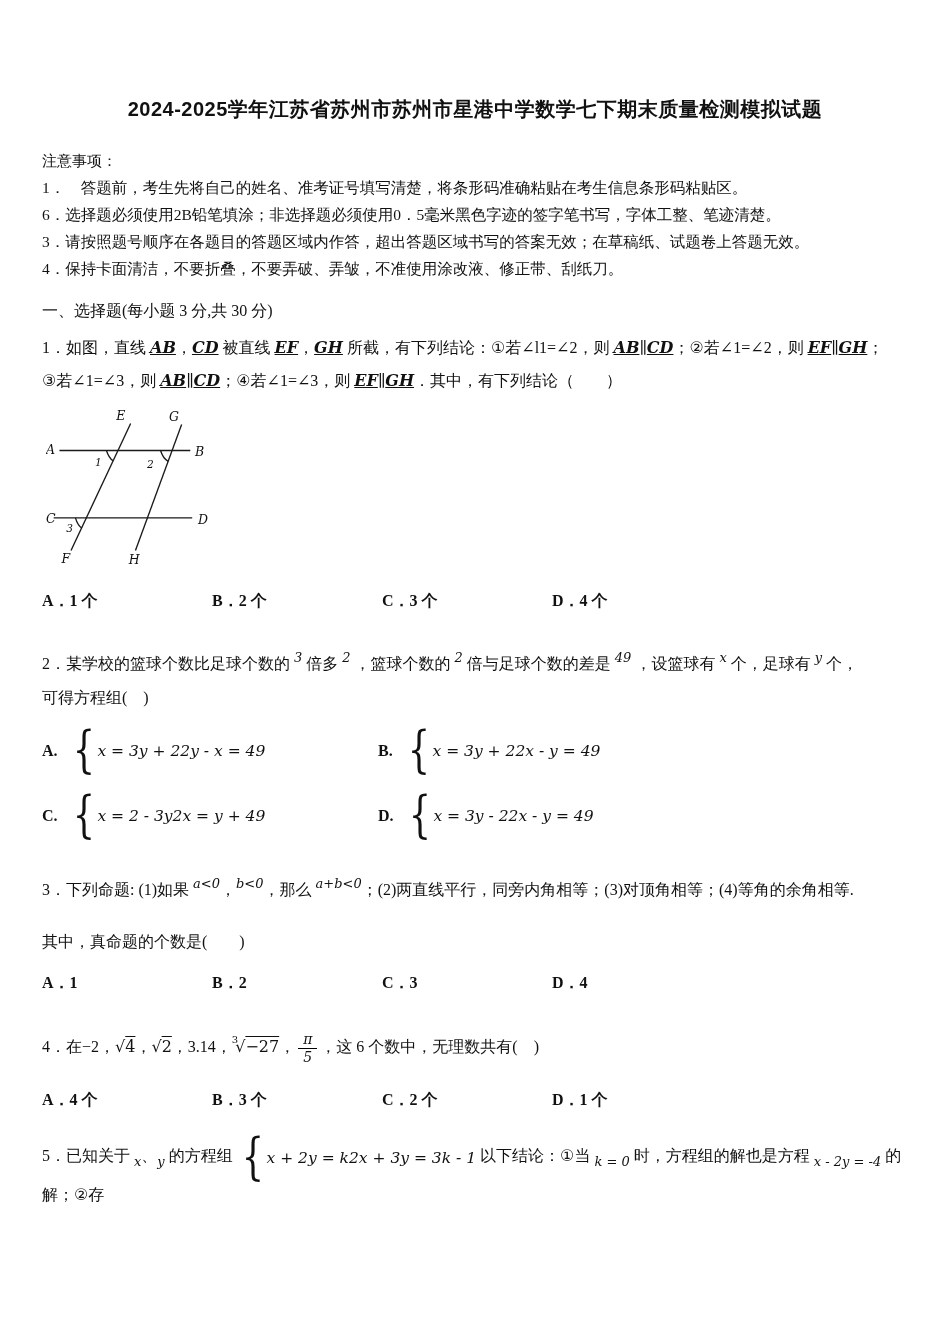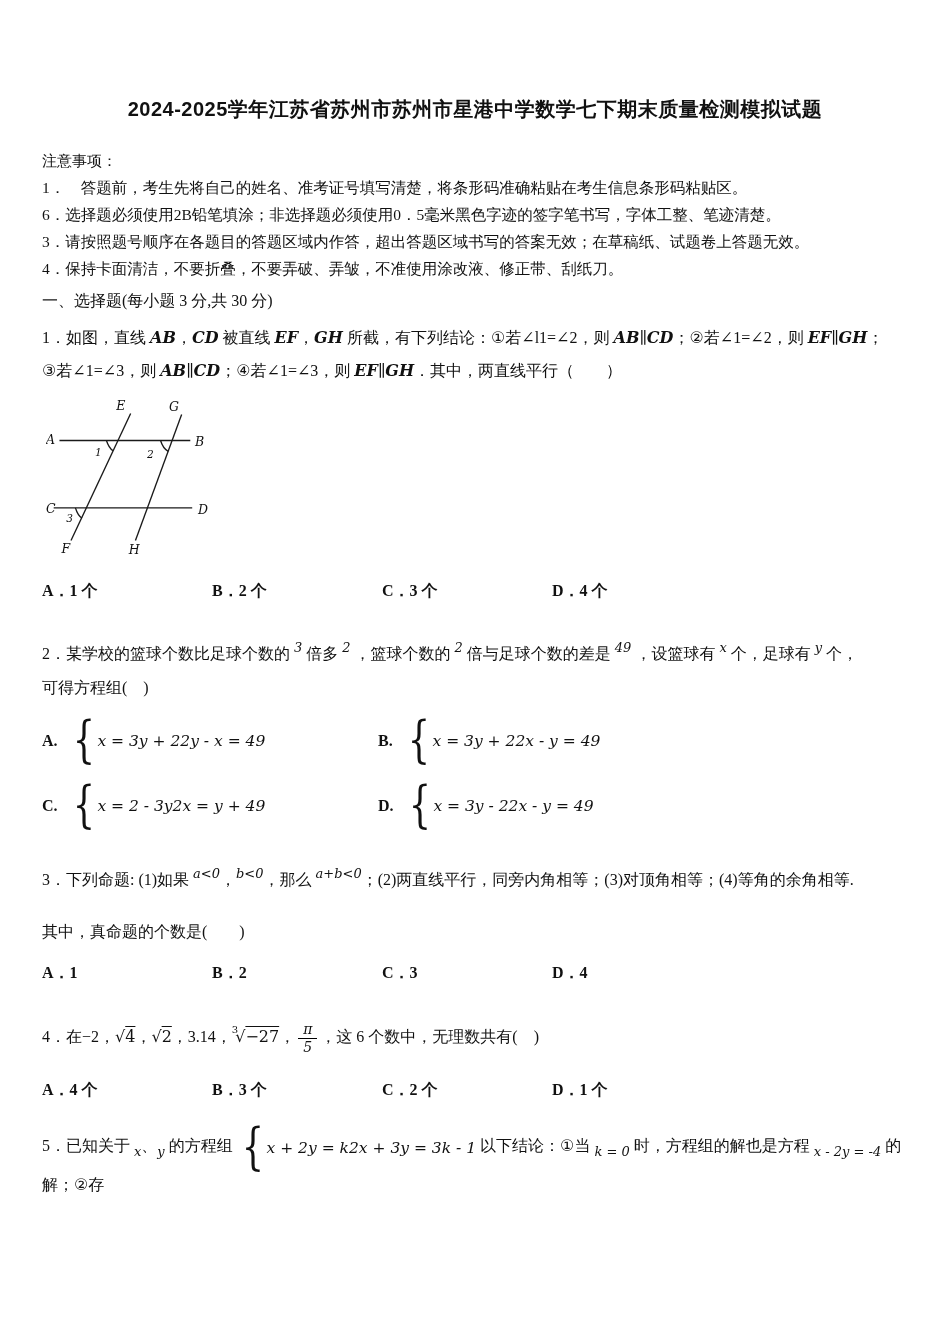--- a/index.html
+++ b/index.html
@@ -14,27 +14,27 @@
     font-family:"Liberation Serif","DejaVu Serif","DejaVu Sans",serif;
     font-size:16px;
   }
   .title{
     font-family:"Liberation Sans","DejaVu Sans",sans-serif;
     font-size:20px;font-weight:bold;text-align:center;
     margin:0 0 24px 0;line-height:26px;letter-spacing:0.5px;
   }
   .notice-heading{font-size:15px;line-height:26px;margin-top:26px;}
   .notice-item{font-size:15.5px;line-height:27px;}
-  .section-heading{font-size:16px;line-height:26px;margin-top:6px;}
+  .section-heading{font-size:16px;line-height:26px;margin-top:16px;}
   .qline{line-height:28px;margin-top:10px;}
   .qline2{line-height:30px;margin-top:4px;}
   .tall{line-height:40px;}
   
   .math,.meq,.mbi,.msup,.msub{font-family:"DejaVu Serif",serif;}
-  .mbi{font-style:italic;font-weight:bold;}
+  .mbi{font-style:italic;font-weight:bold;text-decoration:underline;}
   .msup{font-style:italic;font-size:13px;vertical-align:7px;}
   .msub{font-style:italic;font-size:13px;vertical-align:-5px;}
   .radical{font-family:"DejaVu Serif",serif;white-space:nowrap;}
   .radical .rdeg{font-size:10px;vertical-align:9px;margin-right:-3px;}
   .radical .rsign{font-style:normal;}
   .radical .rval{text-decoration:overline;}
   .frac{
     display:inline-flex;flex-direction:column;align-items:center;
     vertical-align:middle;font-family:"DejaVu Serif",serif;font-style:italic;
     font-size:14px;line-height:1.2;margin:0 3px;
@@ -78,21 +78,21 @@
 
   <div class="notice-heading">注意事项：</div>
   <div class="notice-item">1．　答题前，考生先将自己的姓名、准考证号填写清楚，将条形码准确粘贴在考生信息条形码粘贴区。</div>
   <div class="notice-item">6．选择题必须使用2B铅笔填涂；非选择题必须使用0．5毫米黑色字迹的签字笔书写，字体工整、笔迹清楚。</div>
   <div class="notice-item">3．请按照题号顺序在各题目的答题区域内作答，超出答题区域书写的答案无效；在草稿纸、试题卷上答题无效。</div>
   <div class="notice-item">4．保持卡面清洁，不要折叠，不要弄破、弄皱，不准使用涂改液、修正带、刮纸刀。</div>
 
   <div class="section-heading">一、选择题(每小题 3 分,共 30 分)</div>
 
   <div class="qline"><span class="txt">1．如图，直线 </span><span class="mbi">AB</span><span class="txt">，</span><span class="mbi">CD</span><span class="txt"> 被直线 </span><span class="mbi">EF</span><span class="txt">，</span><span class="mbi">GH</span><span class="txt"> 所截，有下列结论：①若∠l1=∠2，则 </span><span class="mbi">AB</span><span class="txt">∥</span><span class="mbi">CD</span><span class="txt">；②若∠1=∠2，则 </span><span class="mbi">EF</span><span class="txt">∥</span><span class="mbi">GH</span><span class="txt">；</span></div>
-  <div class="qline2"><span class="txt">③若∠1=∠3，则 </span><span class="mbi">AB</span><span class="txt">∥</span><span class="mbi">CD</span><span class="txt">；④若∠1=∠3，则 </span><span class="mbi">EF</span><span class="txt">∥</span><span class="mbi">GH</span><span class="txt">．其中，两直线平行（　　）</span></div>
+  <div class="qline2"><span class="txt">③若∠1=∠3，则 </span><span class="mbi">AB</span><span class="txt">∥</span><span class="mbi">CD</span><span class="txt">；④若∠1=∠3，则 </span><span class="mbi">EF</span><span class="txt">∥</span><span class="mbi">GH</span><span class="txt">．其中，有下列结论（　　）</span></div>
 
   <div class="figwrap">
     <svg viewBox="0 0 210 170" width="202" height="164">
       <g stroke="#1a1a1a" stroke-width="1.4" fill="none">
         <line x1="14" y1="46" x2="150" y2="46"></line>
         <line x1="8" y1="116" x2="152" y2="116"></line>
         <line x1="88" y1="18" x2="26" y2="150"></line>
         <line x1="141" y1="19" x2="93" y2="150"></line>
         <path d="M62.8 46 Q65.5 54 69.6 56.6"></path>
         <path d="M119.1 46 Q121.5 54 127 57.3"></path>

